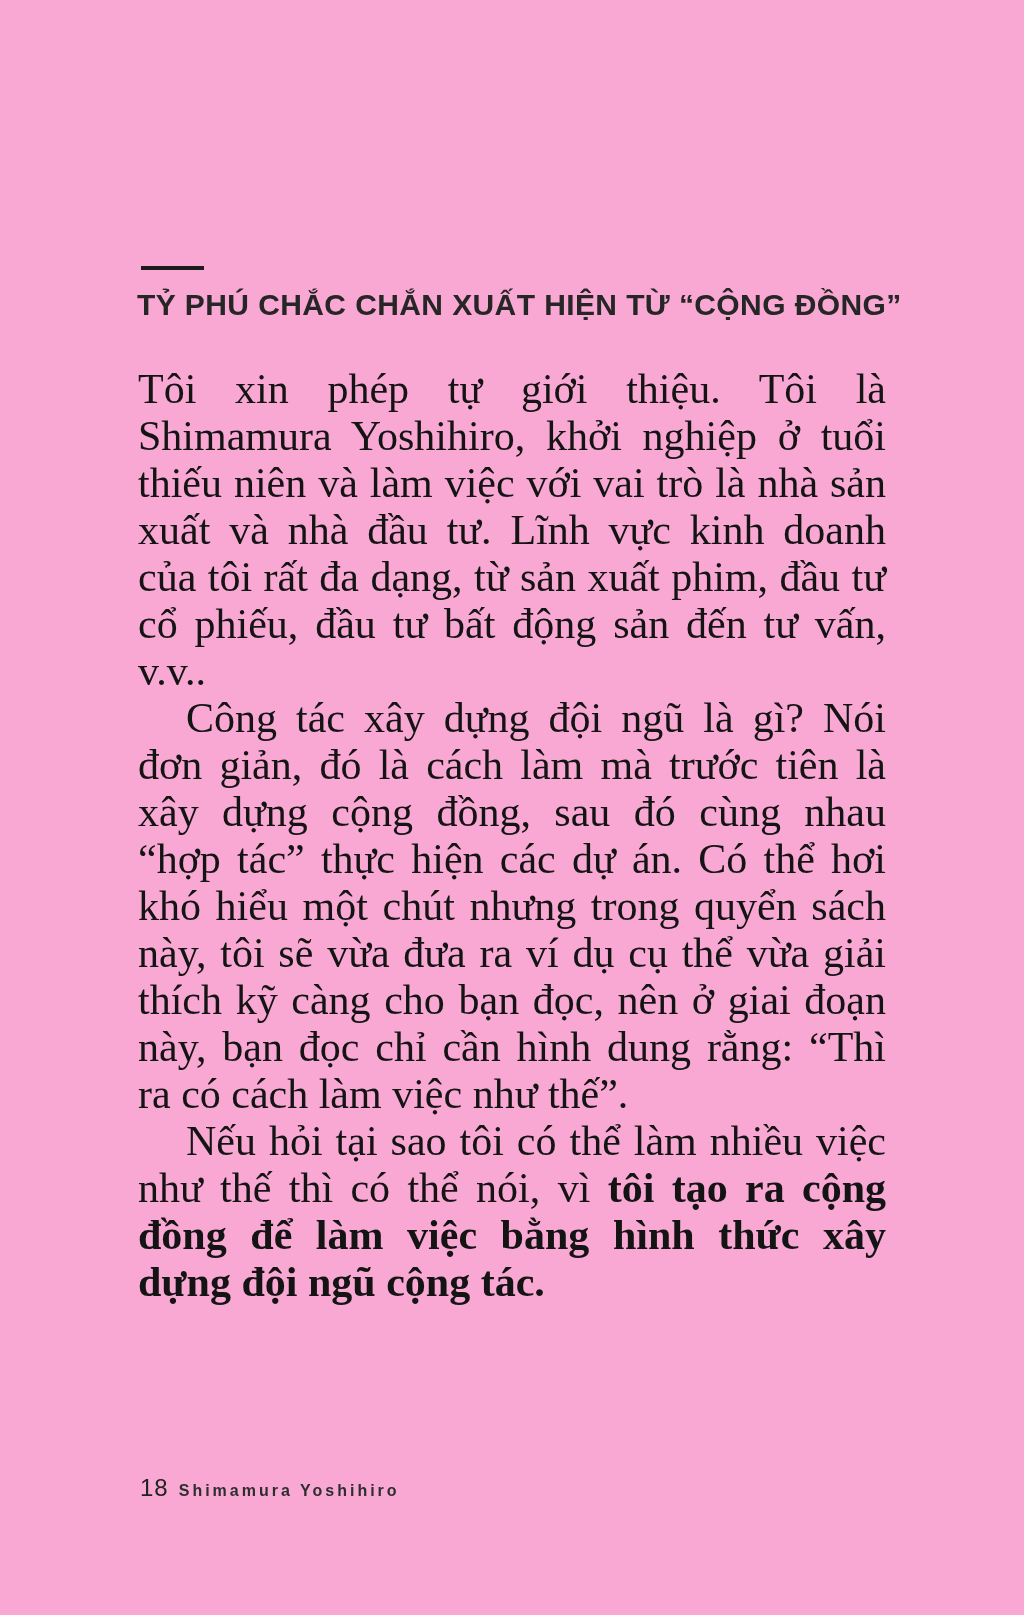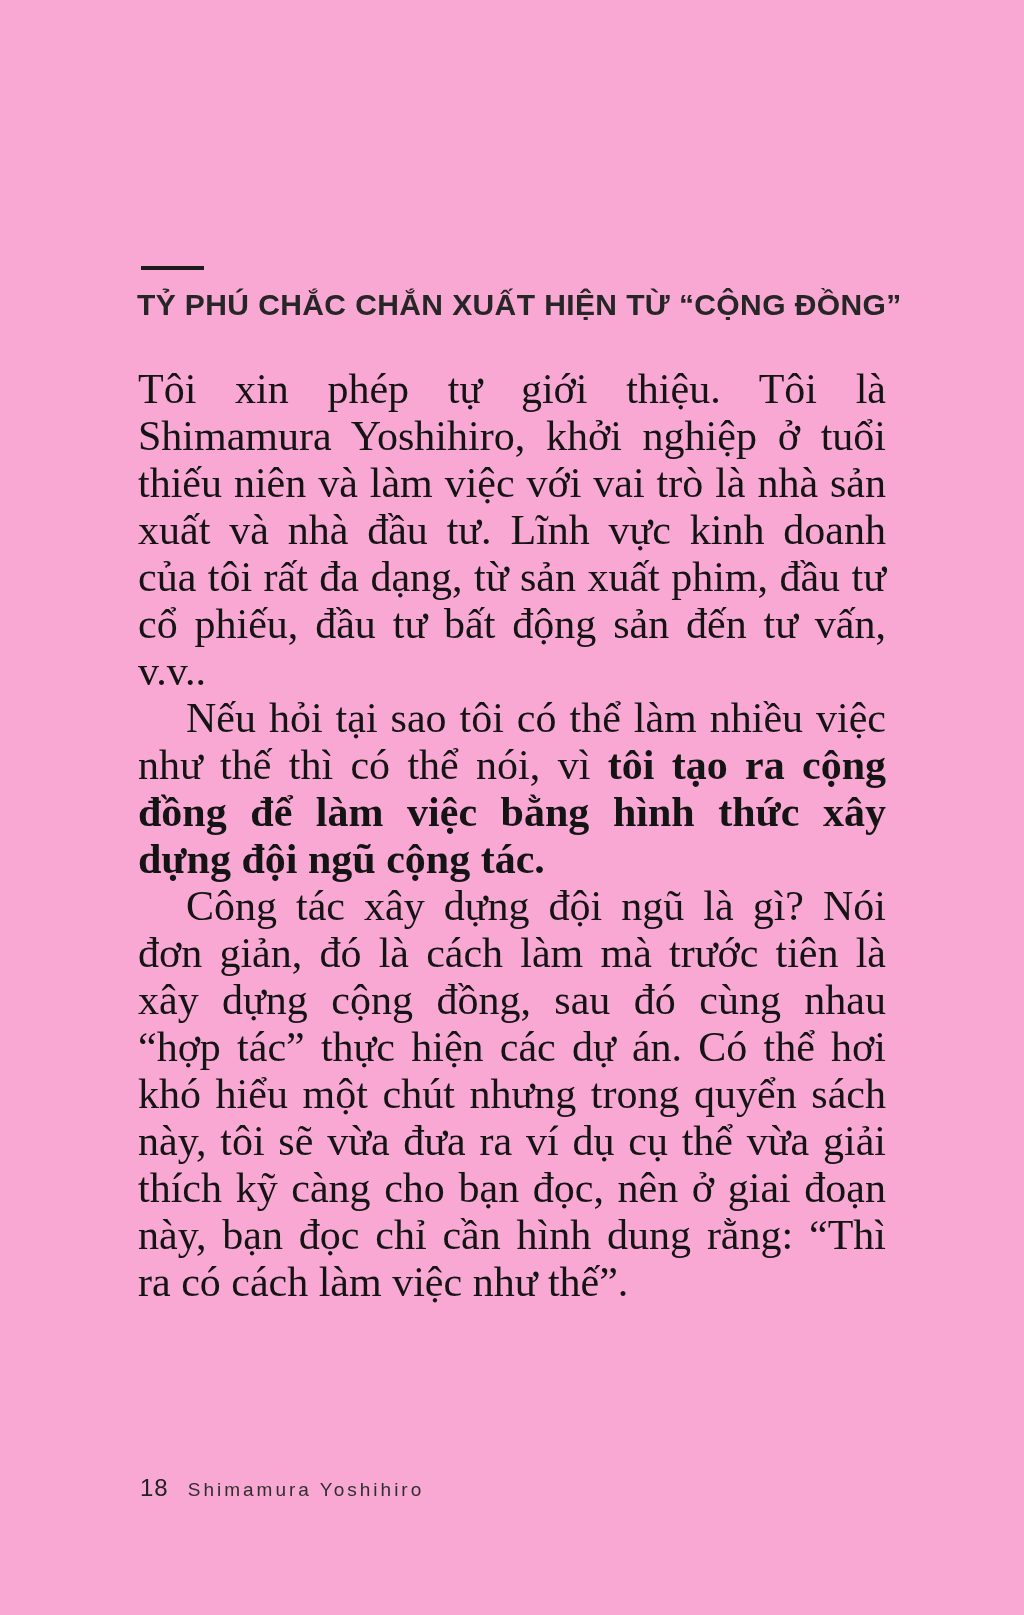--- a/index.html
+++ b/index.html
@@ -55,49 +55,49 @@
   }
   .body-text .bold {
     font-weight: 700;
   }
   .footer {
     position: absolute;
     left: 140px;
     top: 1474px;
     display: flex;
     align-items: baseline;
-    gap: 19px;
+    gap: 10px;
     font-family: "Liberation Sans", sans-serif;
   }
   .page-number {
     font-size: 24px;
     font-weight: 400;
     color: #222222;
     letter-spacing: 1px;
   }
   .footer-author {
-    font-size: 19px;
-    font-weight: 400;
+    font-size: 16px;
+    font-weight: 700;
     letter-spacing: 3px;
     color: #2e2e2e;
   }
 </style>
 </head>
 <body>
 
 <div class="page">
 
   <div class="section-rule"></div>
 
   <h1 class="chapter-heading">TỶ PHÚ CHẮC CHẮN XUẤT HIỆN TỪ “CỘNG ĐỒNG”</h1>
 
   <div class="body-text">
       <p class=""><span>Tôi xin phép tự giới thiệu. Tôi là Shimamura Yoshihiro, khởi nghiệp ở tuổi thiếu niên và làm việc với vai trò là nhà sản xuất và nhà đầu tư. Lĩnh vực kinh doanh của tôi rất đa dạng, từ sản xuất phim, đầu tư cổ phiếu, đầu tư bất động sản đến tư vấn, v.v..</span></p>
+      <p class="indent"><span>Công tác xây dựng đội ngũ là gì? Nói đơn giản, đó là cách làm mà trước tiên là xây dựng cộng đồng, sau đó cùng nhau “hợp tác” thực hiện các dự án. Có thể hơi khó hiểu một chút nhưng trong quyển sách này, tôi sẽ vừa đưa ra ví dụ cụ thể vừa giải thích kỹ càng cho bạn đọc, nên ở giai đoạn này, bạn đọc chỉ cần hình dung rằng: “Thì ra có cách làm việc như thế”.</span></p>
       <p class="indent"><span>Nếu hỏi tại sao tôi có thể làm nhiều việc như thế thì có thể nói, vì </span><span class="bold">tôi tạo ra cộng đồng để làm việc bằng hình thức xây dựng đội ngũ cộng tác.</span></p>
-      <p class="indent"><span>Công tác xây dựng đội ngũ là gì? Nói đơn giản, đó là cách làm mà trước tiên là xây dựng cộng đồng, sau đó cùng nhau “hợp tác” thực hiện các dự án. Có thể hơi khó hiểu một chút nhưng trong quyển sách này, tôi sẽ vừa đưa ra ví dụ cụ thể vừa giải thích kỹ càng cho bạn đọc, nên ở giai đoạn này, bạn đọc chỉ cần hình dung rằng: “Thì ra có cách làm việc như thế”.</span></p>
     </div>
 
   <div class="footer">
     <span class="page-number">18</span>
     <span class="footer-author">Shimamura Yoshihiro</span>
   </div>
 
 </div>
 
 </body></html>

